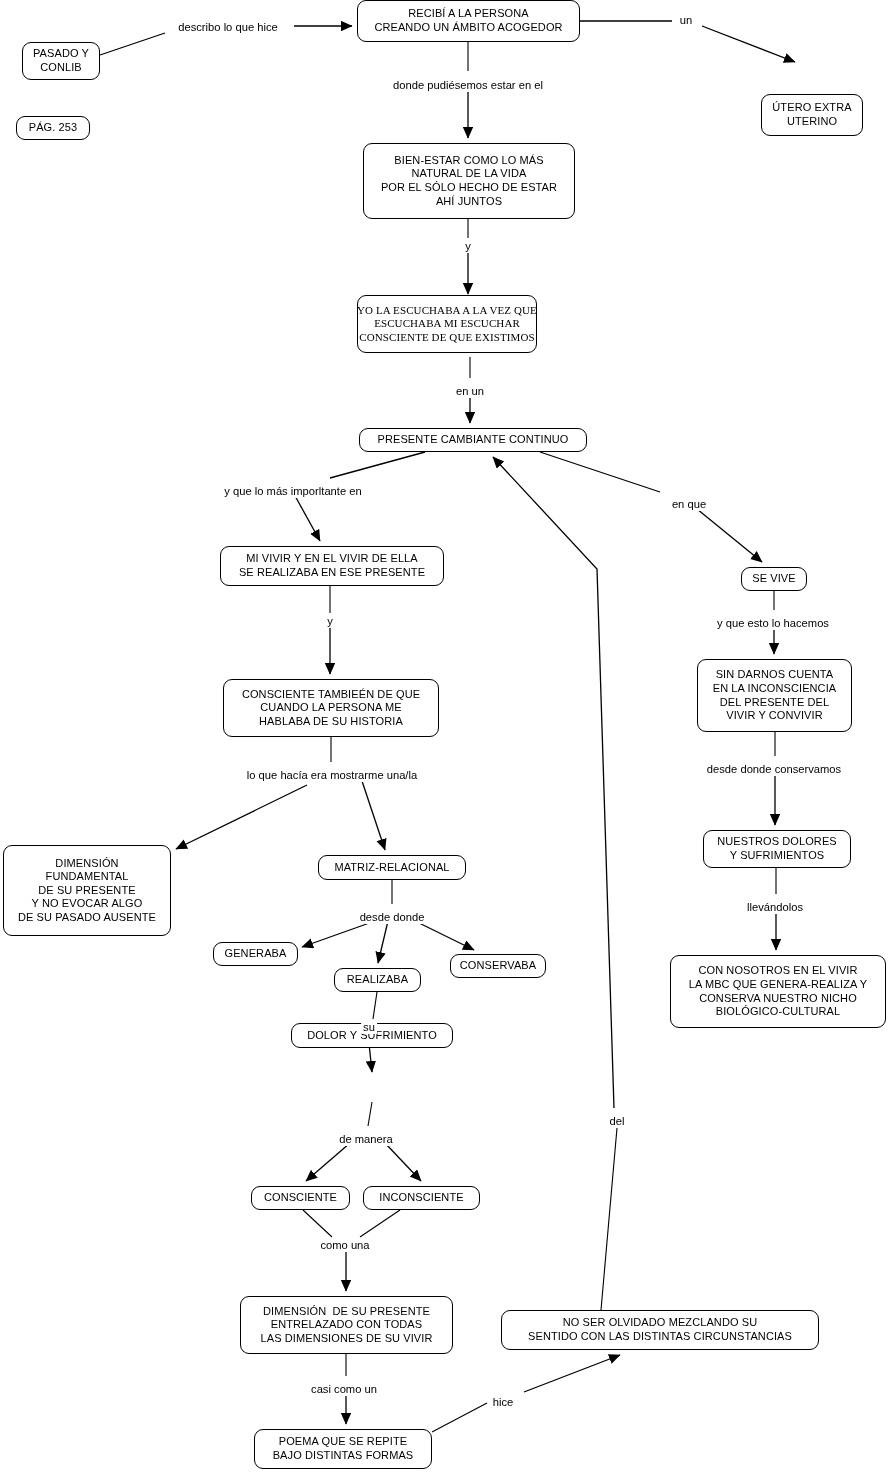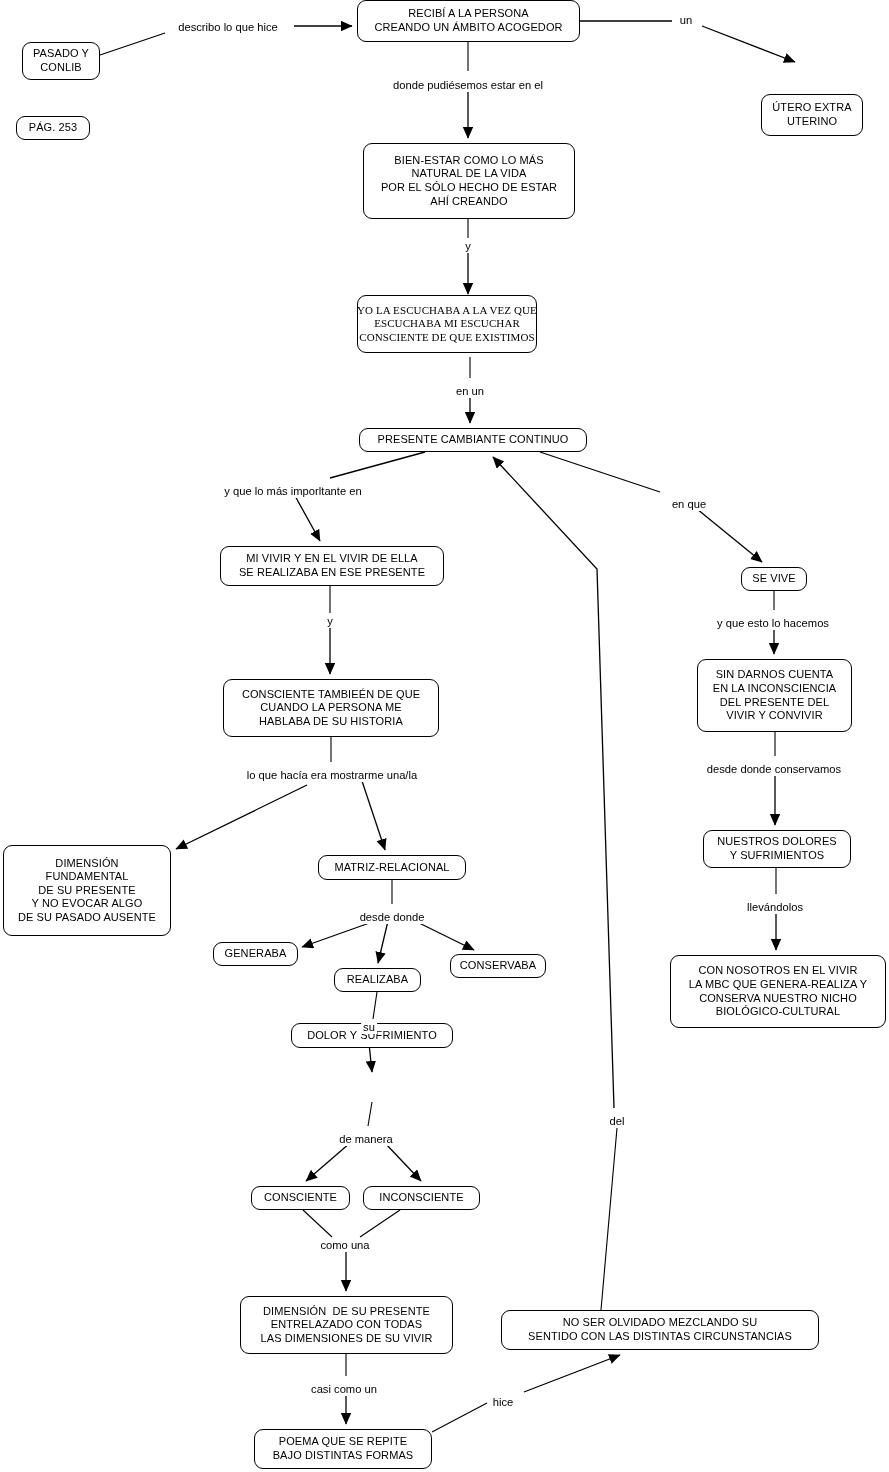--- a/index.html
+++ b/index.html
@@ -144,21 +144,21 @@
   <div class="node" style="left:22px;  top:42px;   width:78px;  height:38px;">PASADO Y
 CONLIB</div>
   <div class="node" style="left:16px;  top:116px;  width:74px;  height:24px;">PÁG. 253</div>
   <div class="node" style="left:357px; top:0px;    width:223px; height:42px;">RECIBÍ A LA PERSONA
 CREANDO UN ÁMBITO ACOGEDOR</div>
   <div class="node" style="left:761px; top:66px;   width:102px; height:42px;margin-top:28px;">ÚTERO EXTRA
 UTERINO</div>
   <div class="node" style="left:363px; top:143px;  width:212px; height:76px;">BIEN-ESTAR COMO LO MÁS
 NATURAL DE LA VIDA
 POR EL SÓLO HECHO DE ESTAR
-AHÍ CREANDO</div>
+AHÍ JUNTOS</div>
   <div class="node" style="left:357px; top:295px;  width:180px; height:58px;font-family:Liberation Serif, serif;">YO LA ESCUCHABA A LA VEZ QUE
 ESCUCHABA MI ESCUCHAR
 CONSCIENTE DE QUE EXISTIMOS</div>
   <div class="node" style="left:359px; top:428px; width:228px; height:24px;">PRESENTE CAMBIANTE CONTINUO</div>
   <div class="node" style="left:220px; top:546px;  width:224px; height:40px;">MI VIVIR Y EN EL VIVIR DE ELLA
 SE REALIZABA EN ESE PRESENTE</div>
   <div class="node" style="left:741px; top:567px;  width:66px;  height:24px;">SE VIVE</div>
   <div class="node" style="left:223px; top:679px;  width:216px; height:58px;">CONSCIENTE TAMBIEÉN DE QUE
 CUANDO LA PERSONA ME
 HABLABA DE SU HISTORIA</div>

